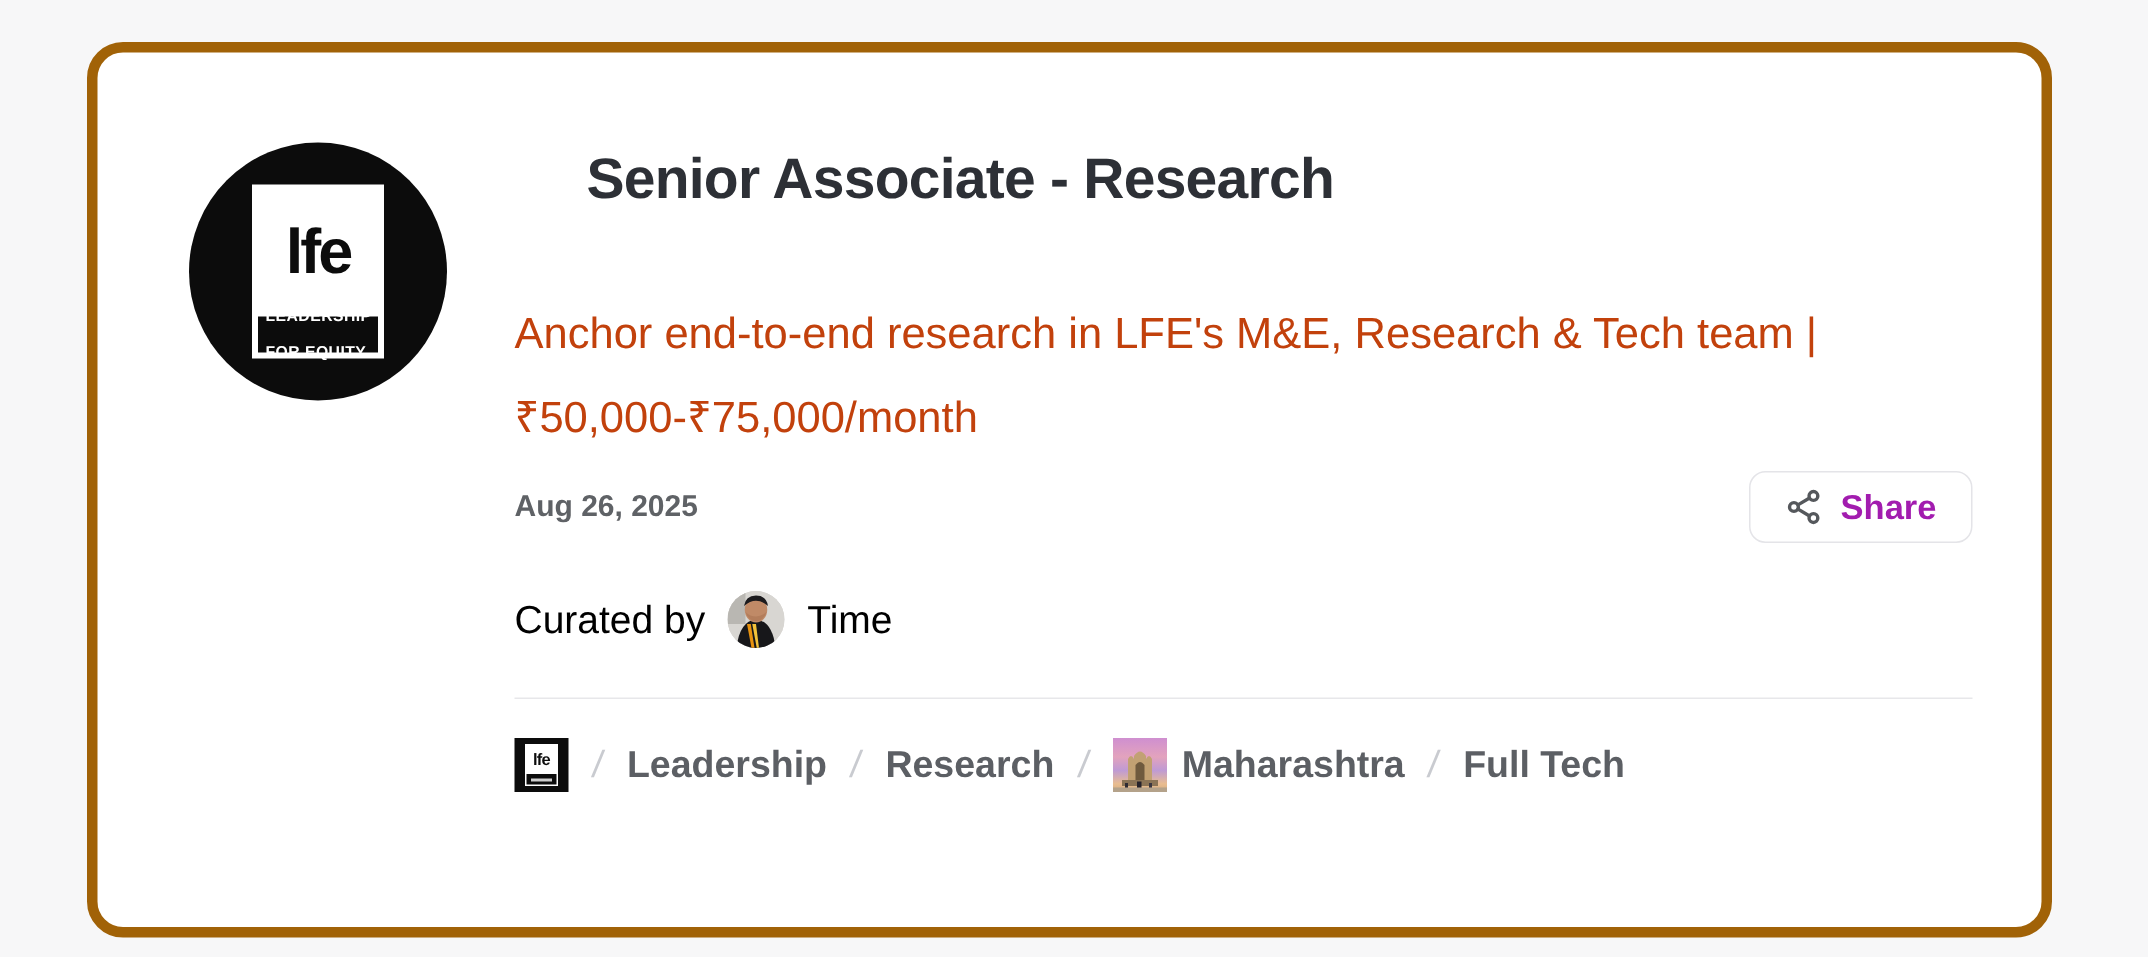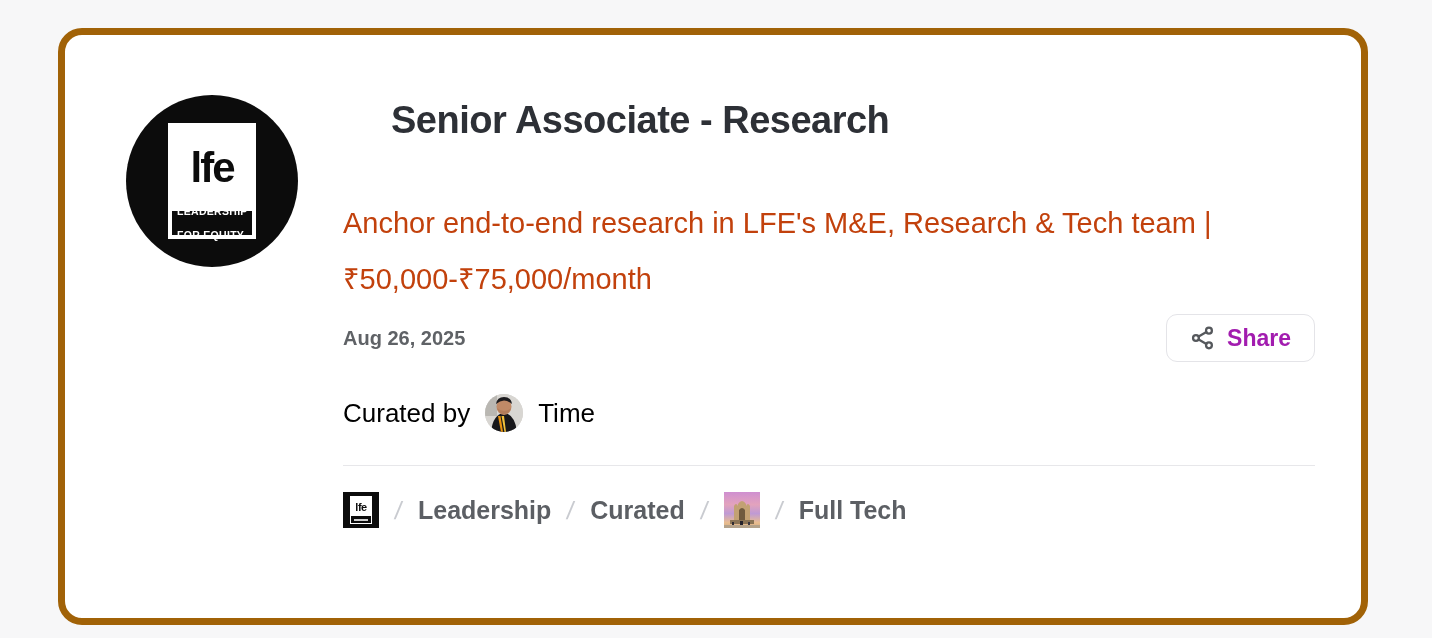--- a/index.html
+++ b/index.html
@@ -207,21 +207,21 @@
 
       <span class="tag-sep">/</span>
 
       <span class="tag">
         <span>Leadership</span>
       </span>
 
       <span class="tag-sep">/</span>
 
       <span class="tag">
-        <span>Curated</span>
+        <span>Research</span>
       </span>
 
       <span class="tag-sep">/</span>
 
       <span class="tag">
         <span class="tag-photo">
           <svg width="36" height="36" viewBox="0 0 36 36">
             <defs>
               <linearGradient id="sky" x1="0" y1="0" x2="0" y2="1">
                 <stop offset="0" stop-color="#cf8fd0"></stop>
@@ -234,20 +234,21 @@
             <rect width="36" height="36" fill="url(#sky)"></rect>
             <path d="M10 30 L10 14 Q12 10 14 14 L14 12 Q18 6 22 12 L22 14 Q24 10 26 14 L26 30 Z" fill="#c2a173"></path>
             <path d="M15 30 L15 18 Q18 14 21 18 L21 30 Z" fill="#6f5a3e"></path>
             <rect x="6" y="28" width="24" height="4" fill="#8a7355"></rect>
             <rect x="8" y="30" width="2" height="4" fill="#2e2b33"></rect>
             <rect x="16" y="29" width="3" height="6" fill="#25222b"></rect>
             <rect x="24" y="30" width="2" height="4" fill="#3a3640"></rect>
             <rect x="0" y="33" width="36" height="3" fill="#b4a28a"></rect>
           </svg>
         </span>
+        <span>Maharashtra</span>
       </span>
 
       <span class="tag-sep">/</span>
 
       <span class="tag">
         <span>Full Tech</span>
       </span>
 
     </div>
   </div>

